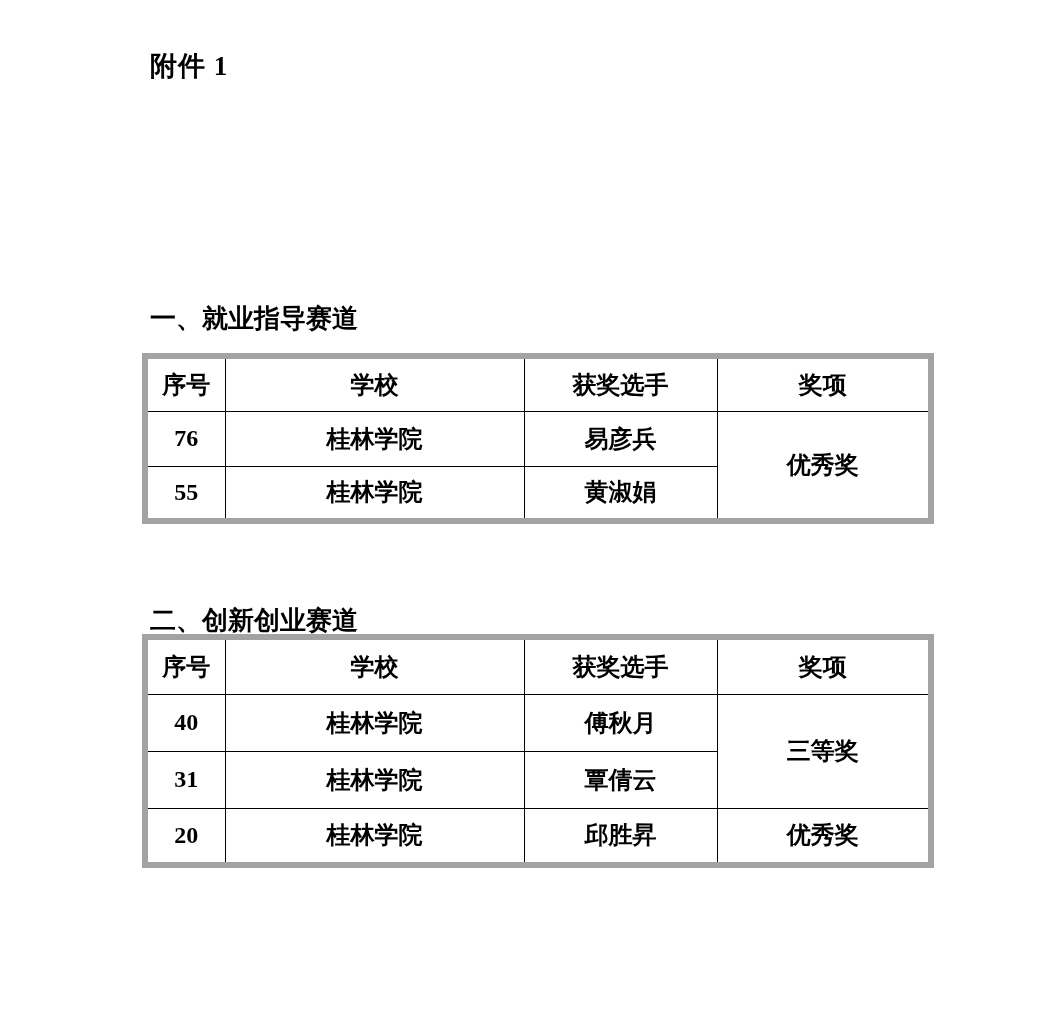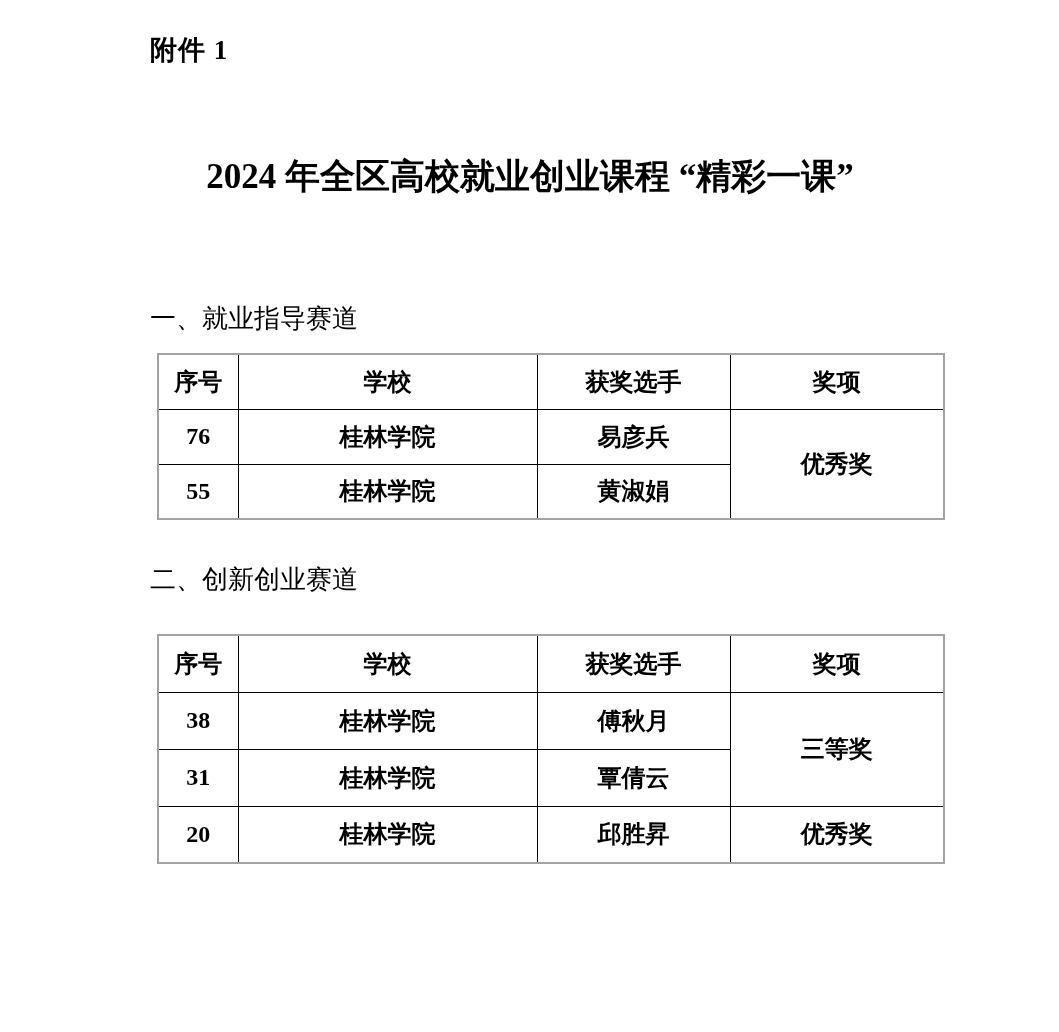--- a/index.html
+++ b/index.html
@@ -13,50 +13,50 @@
   }
   .page {
     position: relative;
     width: 1059px;
     height: 1032px;
     background: #ffffff;
   }
   .attachment-label {
     position: absolute;
     left: 150px;
-    top: 32px;
+    top: 48px;
     font-size: 27px;
     font-weight: bold;
     letter-spacing: 1px;
   }
   .doc-title {
     position: absolute;
     left: 148px;
     top: 148px;
     width: 764px;
     text-align: center;
     font-size: 35px;
     font-weight: bold;
     line-height: 57px;
   }
   .section-heading {
     position: absolute;
     left: 150px;
     font-size: 26px;
-    font-weight: 400;
+    font-weight: 700;
     font-family: "Liberation Sans", "DejaVu Sans", sans-serif;
   }
   .section-heading.first { top: 301px; }
-  .section-heading.second { top: 562px; }
+  .section-heading.second { top: 603px; }
   table.award-table {
     position: absolute;
-    left: 157px;
+    left: 142px;
     border-collapse: collapse;
     table-layout: fixed;
-    border: 2px solid #a3a3a3;
+    border: 6px solid #a3a3a3;
   }
   table.award-table.first { top: 353px; }
   table.award-table.second { top: 634px; }
   .award-table th, .award-table td {
     border: 1px solid #000000;
     text-align: center;
     vertical-align: middle;
     font-size: 24px;
     padding: 0;
     overflow: hidden;
@@ -71,21 +71,20 @@
   table.second tr { height: 57px; }
 </style>
 </head>
 <body>
 
 <div class="page">
 
   <div class="attachment-label">附件 1</div>
 
   <div class="doc-title">
-    <div>2024 年全区高校就业创业课程 “精彩一课”</div>
   </div>
 
   <div class="section-heading first">一、就业指导赛道</div>
 
   <table class="award-table first">
     <tbody>
         <tr>
       <th class="col-no">序号</th>
       <th class="col-school">学校</th>
       <th class="col-winner">获奖选手</th>
@@ -109,21 +108,21 @@
 
   <table class="award-table second">
     <tbody>
         <tr>
       <th class="col-no">序号</th>
       <th class="col-school">学校</th>
       <th class="col-winner">获奖选手</th>
       <th class="col-award">奖项</th>
     </tr>
     <tr>
-      <td class="col-no">38</td>
+      <td class="col-no">40</td>
       <td class="col-school">桂林学院</td>
       <td class="col-winner">傅秋月</td>
       <td class="col-award" rowspan="2">三等奖</td>
     </tr>
     <tr>
       <td class="col-no">31</td>
       <td class="col-school">桂林学院</td>
       <td class="col-winner">覃倩云</td>
     </tr>
     <tr>

